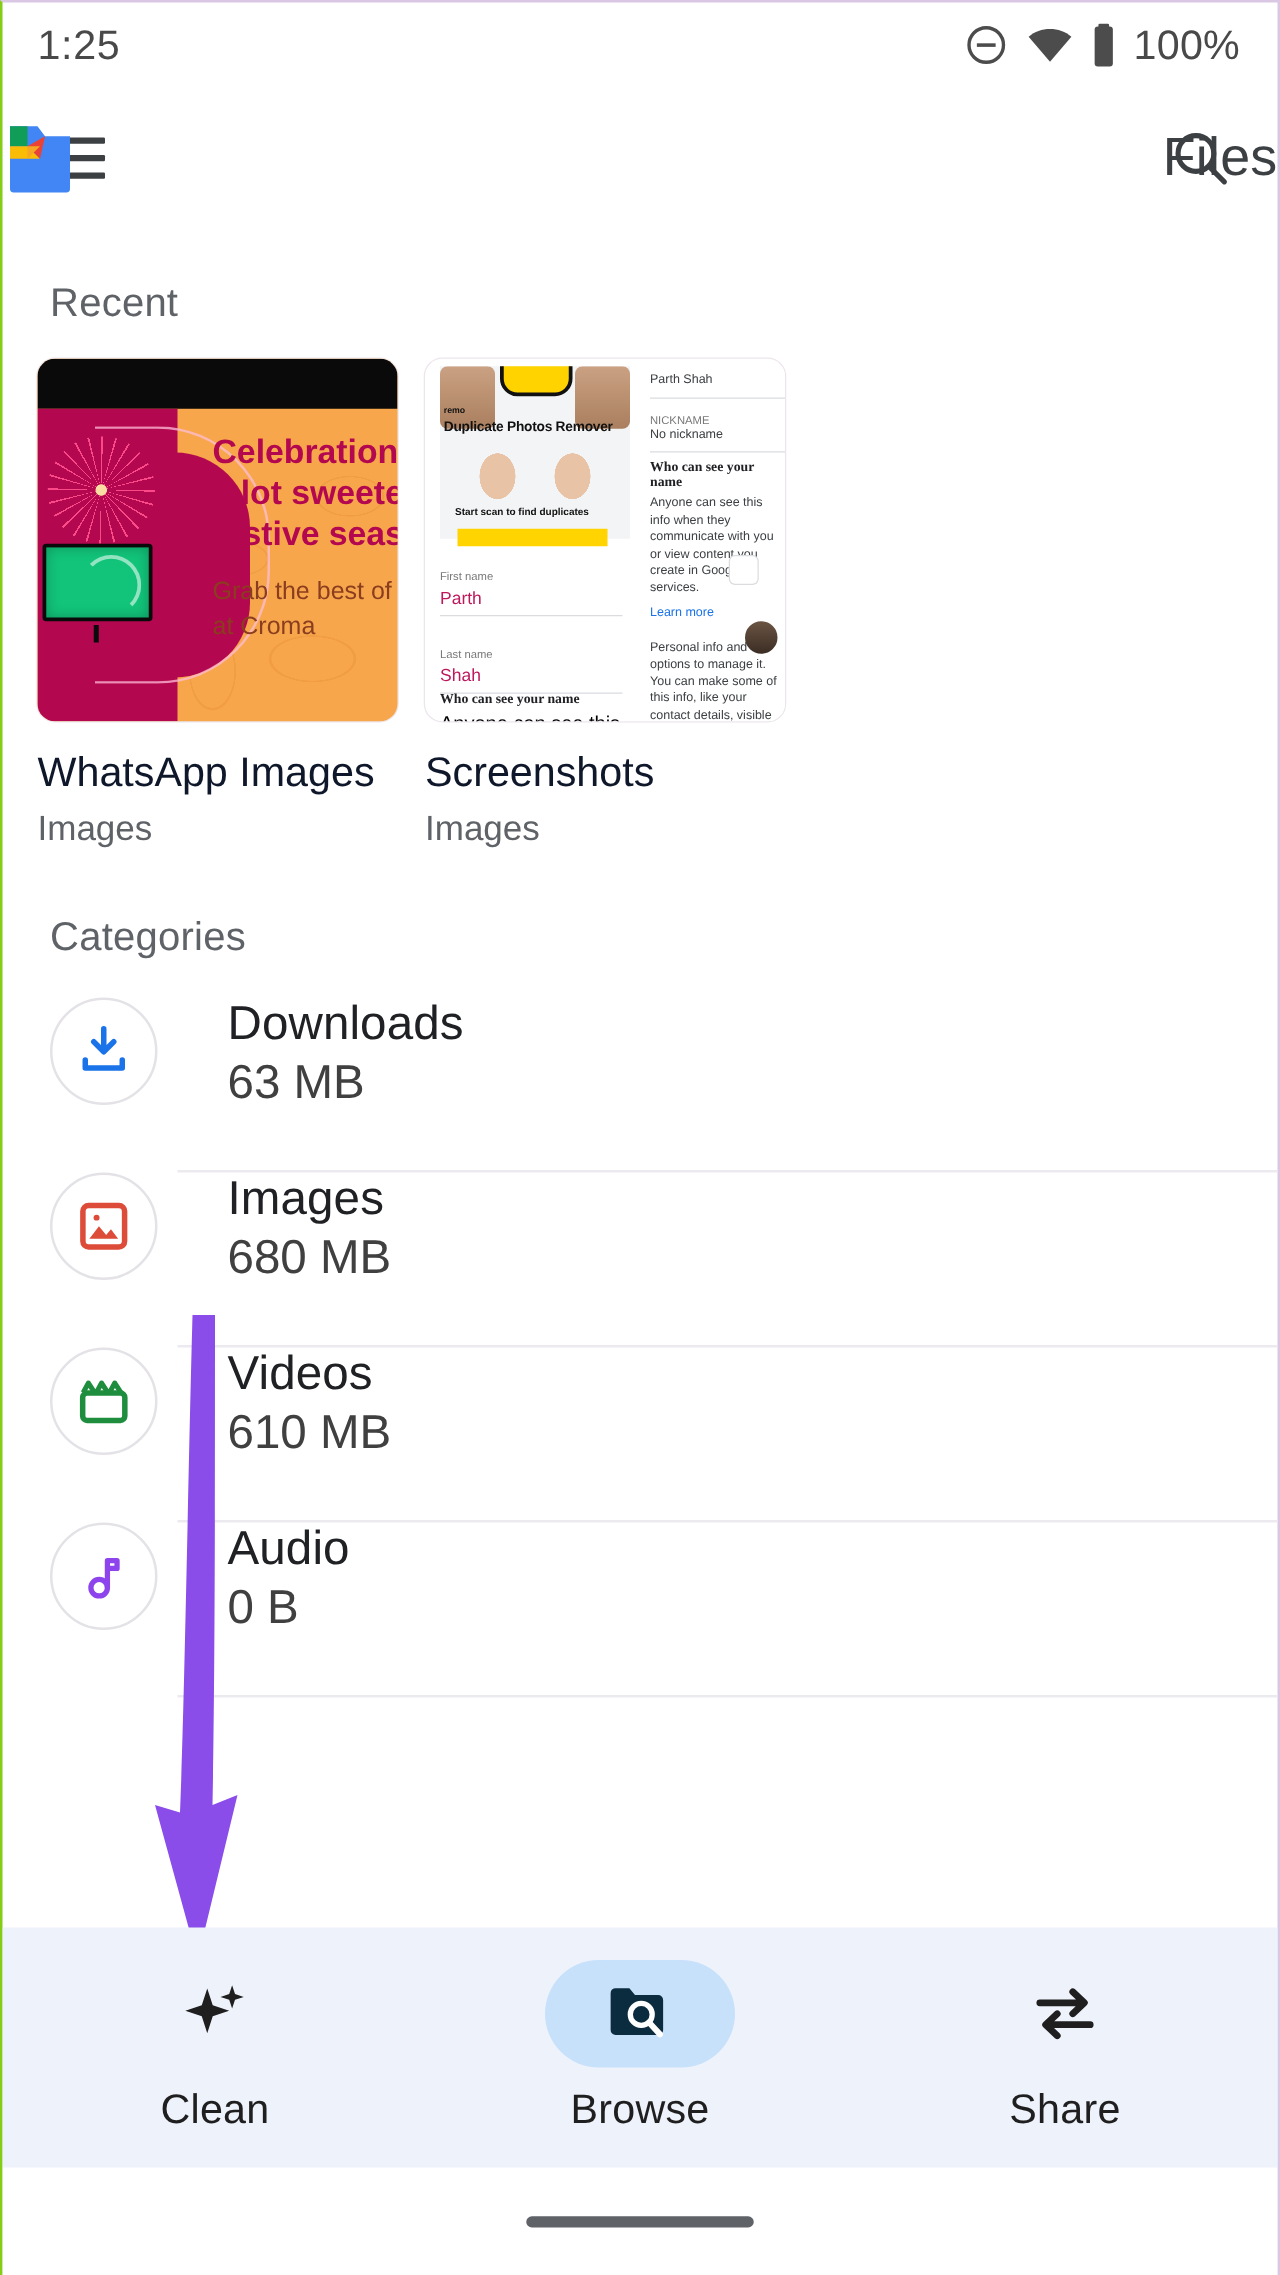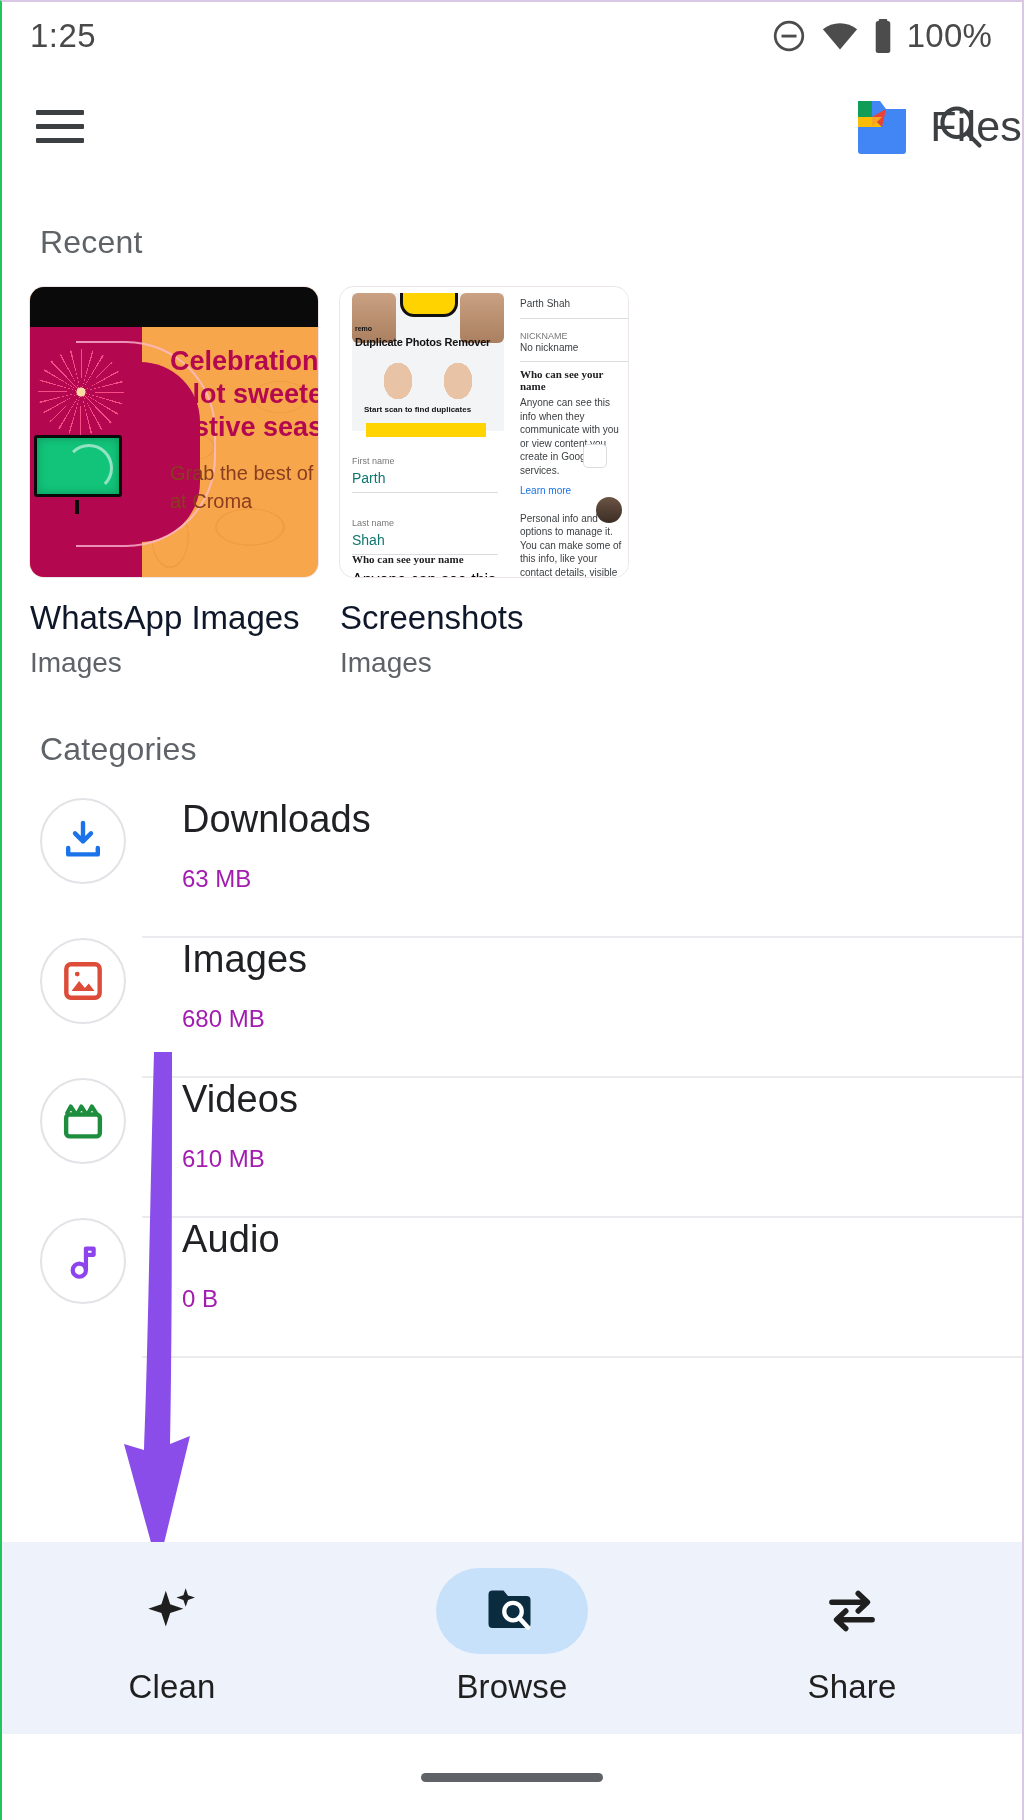--- a/index.html
+++ b/index.html
@@ -6,21 +6,21 @@
   body {
     width: 1024px; height: 1820px;
     font-family: "Liberation Sans", sans-serif;
     background: #ffffff;
     overflow: hidden;
     position: relative;
   }
   .phone {
     position: absolute; inset: 0;
     background: #ffffff;
-    border-left: 2px solid #22c55e;
+    border-left: 2px solid #84cc16;
     border-right: 2px solid #d9c7e3;
     border-top: 2px solid #d9c7e3;
     overflow: hidden;
   }
 
   
   .statusbar {
     height: 68px;
     display: flex; align-items: center; justify-content: space-between;
     padding: 0 30px 0 28px;
@@ -34,21 +34,21 @@
   .appbar {
     height: 112px;
     display: flex; align-items: center;
     padding: 0 34px;
     position: relative;
   }
   .hamburger { width: 48px; display: flex; flex-direction: column; gap: 9px; cursor: pointer; }
   .hamburger span { display: block; height: 5px; background: #3c4043; border-radius: 1px; }
   .brand {
     position: absolute; left: 0; right: 0; top: 0; bottom: 0;
-    display: flex; align-items: center; justify-content: flex-end; gap: 18px;
+    display: flex; align-items: center; justify-content: space-between; gap: 18px;
     pointer-events: none;
   }
   .brand-title { font-size: 43px; color: #3c4043; letter-spacing: .2px; }
   .files-logo { width: 60px; height: 62px; position: relative; }
   .search-btn { margin-left: auto; width: 56px; height: 56px; display: flex; align-items: center; justify-content: center; cursor: pointer; }
 
   
   .scroll { position: absolute; top: 180px; left: 0; right: 0; bottom: 0; }
   .section-label {
     font-size: 32px; color: #5f6368; padding: 42px 0 26px 38px;
@@ -139,39 +139,39 @@
   .ss-dup-hands {
     position: absolute; left: 24px; top: 58px; width: 104px; height: 56px;
     background:
       radial-gradient(ellipse 22px 28px at 22px 30px, #e8c3a5 65%, transparent 66%),
       radial-gradient(ellipse 22px 28px at 82px 30px, #e8c3a5 65%, transparent 66%);
   }
   .ss-dup-scan { position:absolute; left:12px; top:112px; font-size:8px; font-weight:bold; color:#111; white-space:nowrap;}
   .ss-yellowbar { position:absolute; left:14px; top:130px; width:120px; height:14px; background:#ffd400; }
   .ss-field { position: absolute; left: 0; right: 6px; }
   .ss-field-lbl { font-size: 9px; color: #777; margin-top: 11px; }
-  .ss-field-val { font-size: 14px; color: #0f766e; margin-top: 4px; }
+  .ss-field-val { font-size: 14px; color: #be185d; margin-top: 4px; }
   .ss-rule { border-bottom: 1px solid #dadce0; margin-top: 6px; }
   .ss-right { position: absolute; left: 168px; right: 0; top: 0; bottom: 0; font-size: 10px; color:#3c4043; }
   .ss-rtext { margin-bottom: 7px; line-height: 1.35; }
   .ss-rhead { font-weight: bold; font-size: 11px; color:#202124; margin: 6px 0 4px; font-family: Liberation Serif, serif; }
   .ss-link { color: #1a73e8; }
   .ss-avatar { position:absolute; right: 6px; bottom: 54px; width: 26px; height: 26px; border-radius: 50%; background: linear-gradient(#6b5443,#3b2d24); }
   .ss-chip { position:absolute; right: 22px; top: 152px; width: 22px; height: 22px; border-radius: 4px; background:#fff; box-shadow:0 0 0 1px #dadce0; }
 
   
   .cat-list { }
   .cat-row { display: flex; padding: 0 0 0 38px; height: 140px; cursor: pointer; position: relative; }
   .cat-icon {
     width: 86px; height: 86px; border-radius: 50%; border: 2px solid #e4e2e6;
     display: flex; align-items: center; justify-content: center; flex: none;
   }
   .cat-text { margin-left: 56px; }
   .cat-title { font-size: 38px; color: #202124; letter-spacing: .1px; }
-  .cat-size { font-size: 24px; color: #a21caf; margin-top: 24px; }
+  .cat-size { font-size: 38px; color: #404040; margin-top: 4px; }
   .cat-divider { position: absolute; left: 140px; right: 0; bottom: 0; height: 2px; background: #eceaee; }
 
   
   .annot-arrow { position: absolute; left: 108px; top: 1048px; width: 110px; height: 520px; pointer-events: none; z-index: 40; }
 
   
   .bottomnav {
     position: absolute; left: 0; right: 0; bottom: 86px; height: 192px;
     background: #eef2fb;
     display: flex; align-items: flex-start; z-index: 50;

